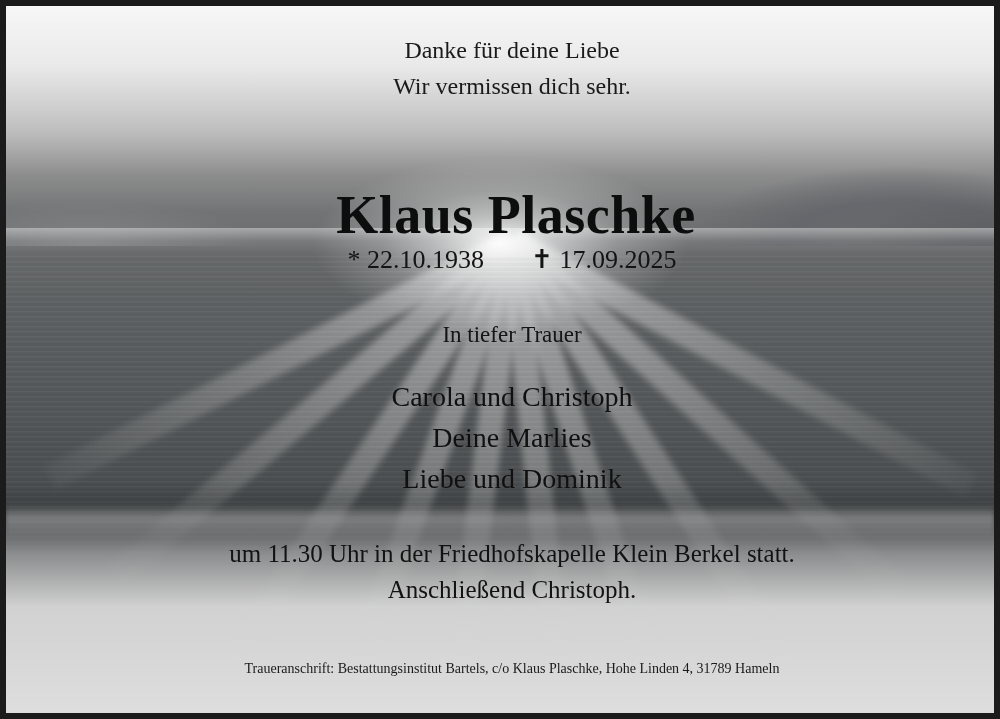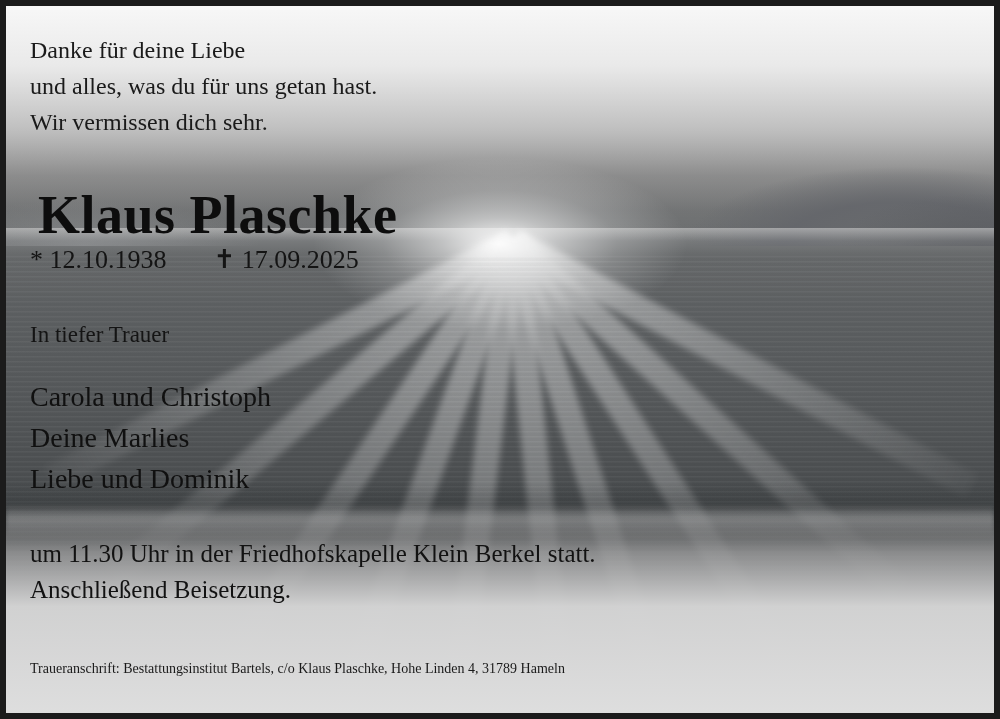--- a/index.html
+++ b/index.html
@@ -158,20 +158,21 @@
     left: 0;
     right: 0;
     bottom: 0;
     height: 205px;
     background: linear-gradient(to bottom, rgba(222,222,222,0) 0%, rgba(222,222,222,0.55) 22%, rgba(228,228,228,0.9) 48%, rgba(232,232,232,0.95) 100%);
   }
   
   .content {
     position: absolute;
     inset: 0;
+    text-align: center;
     color: #111;
     margin-left: 24px;
   }
   .verse {
     position: absolute;
     top: 26px;
     left: 0;
     right: 0;
     font-size: 24px;
     line-height: 36px;
@@ -259,41 +260,40 @@
 
   <div class="ripples"></div>
   <div class="foam"></div>
   <div class="bottom-dark"></div>
   <div class="bottom-light"></div>
 
   <div class="content">
 
     <div class="verse">
       <span class="line">Danke für deine Liebe</span>
-      <span class="line">und alles, was du für uns getan hast.</span>
       <span class="line">Wir vermissen dich sehr.</span>
     </div>
 
     <div class="name">Klaus Plaschke</div>
 
     <div class="dates">
-      <span>* 12.10.1938</span>
+      <span>* 22.10.1938</span>
       <span class="gap"></span>
       <span>✝ 17.09.2025</span>
     </div>
 
     <div class="mourning">In tiefer Trauer</div>
 
     <div class="family">
       <span class="line">Carola und Christoph</span>
       <span class="line">Deine Marlies</span>
       <span class="line">Liebe und Dominik</span>
     </div>
 
     <div class="service">
       <span class="line">um 11.30 Uhr in der Friedhofskapelle Klein Berkel statt.</span>
-      <span class="line">Anschließend Beisetzung.</span>
+      <span class="line">Anschließend Christoph.</span>
     </div>
 
     <div class="address">Traueranschrift: Bestattungsinstitut Bartels, c/o Klaus Plaschke, Hohe Linden 4, 31789 Hameln</div>
 
   </div>
 </div>
 
 </body></html>

